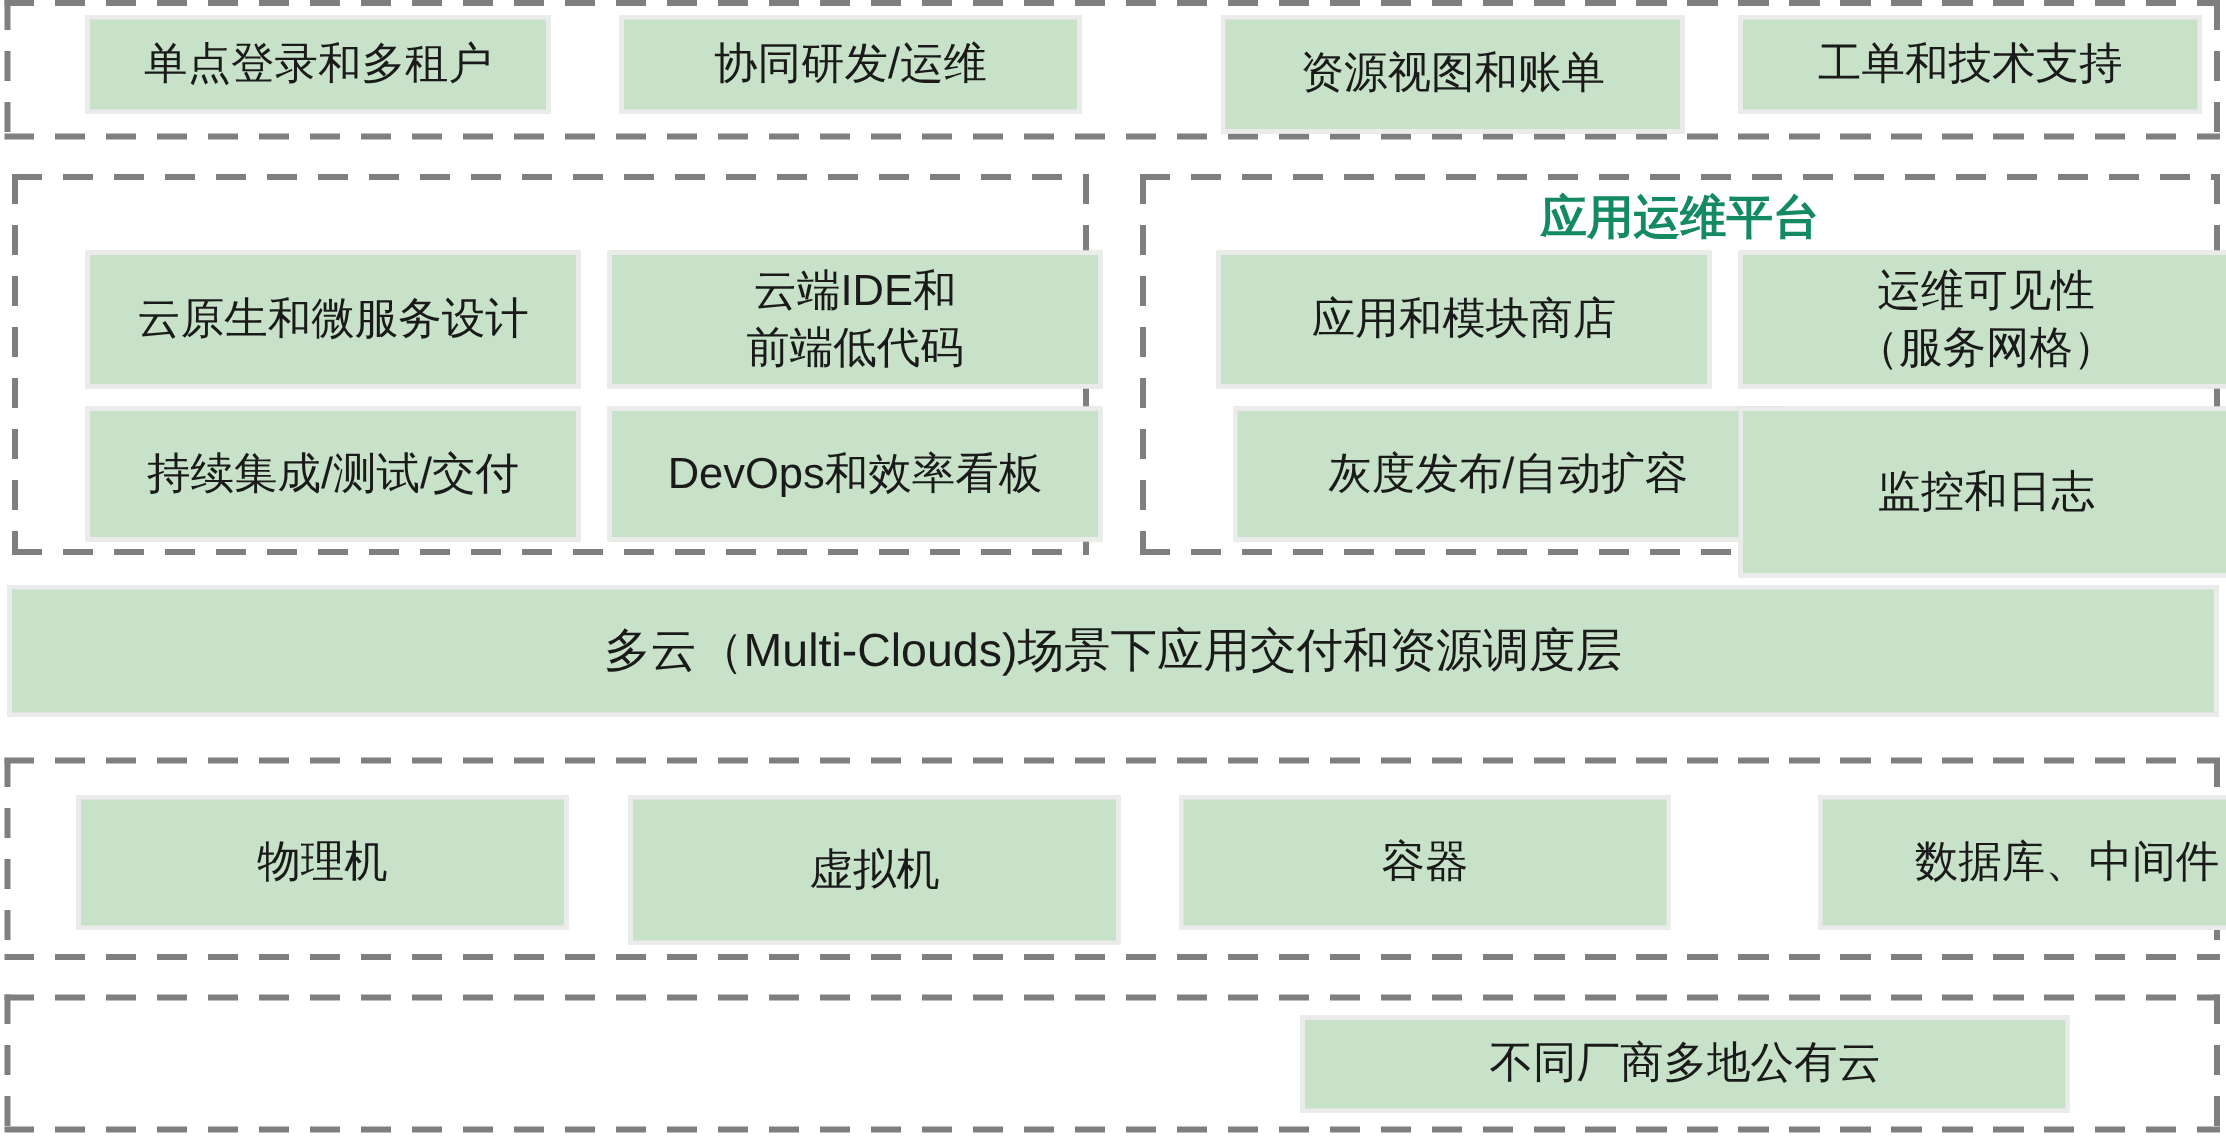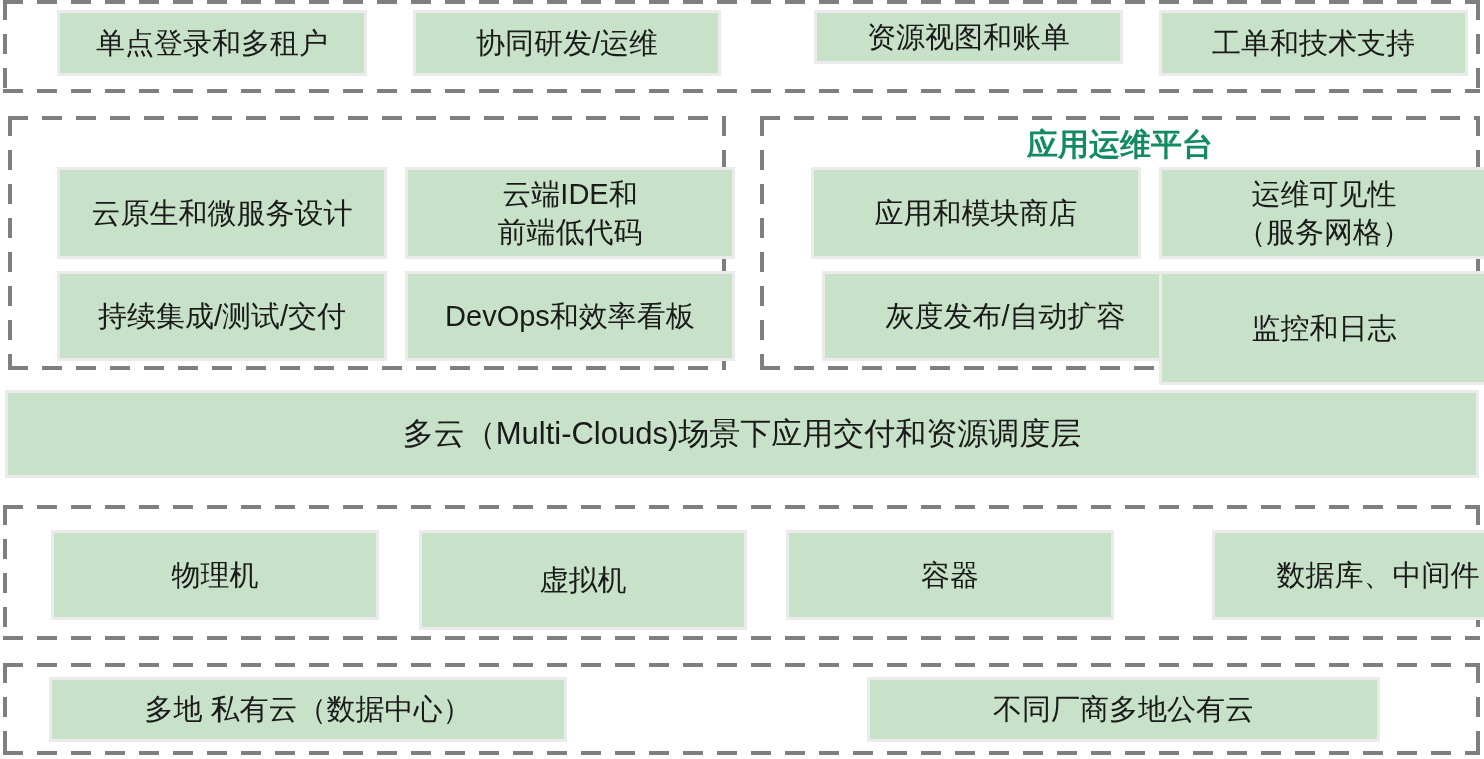--- a/index.html
+++ b/index.html
@@ -43,21 +43,21 @@
 
 <div class="page">
 
   <section class="dashed" style="left:3px;top:0;width:1477px;height:93px">
     <div class="gbox" style="left:33px;top:10px;width:310px;height:66px">
       <span>单点登录和多租户</span>
     </div>
     <div class="gbox" style="left:389px;top:10px;width:308px;height:66px">
       <span>协同研发/运维</span>
     </div>
-    <div class="gbox" style="left:790px;top:10px;width:309px;height:54px">
+    <div class="gbox" style="left:790px;top:10px;width:309px;height:79px">
       <span>资源视图和账单</span>
     </div>
     <div class="gbox" style="left:1135px;top:10px;width:309px;height:66px">
       <span>工单和技术支持</span>
     </div>
   </section>
 
   <section class="dashed" style="left:8px;top:116px;width:718px;height:254px">
     <div class="gbox" style="left:28px;top:51px;width:330px;height:92px">
       <span>云原生和微服务设计</span>
@@ -104,21 +104,18 @@
     </div>
     <div class="gbox" style="left:762px;top:25px;width:328px;height:90px">
       <span>容器</span>
     </div>
     <div class="gbox" style="left:1188px;top:25px;width:332px;height:90px">
       <span>数据库、中间件</span>
     </div>
   </section>
 
   <section class="dashed" style="left:3px;top:663px;width:1477px;height:92px">
-    <div class="gbox" style="left:25px;top:14px;width:518px;height:65px">
-      <span>多地 私有云（数据中心）</span>
-    </div>
     <div class="gbox" style="left:843px;top:14px;width:513px;height:65px">
       <span>不同厂商多地公有云</span>
     </div>
   </section>
 
 </div>
 
 </body></html>

